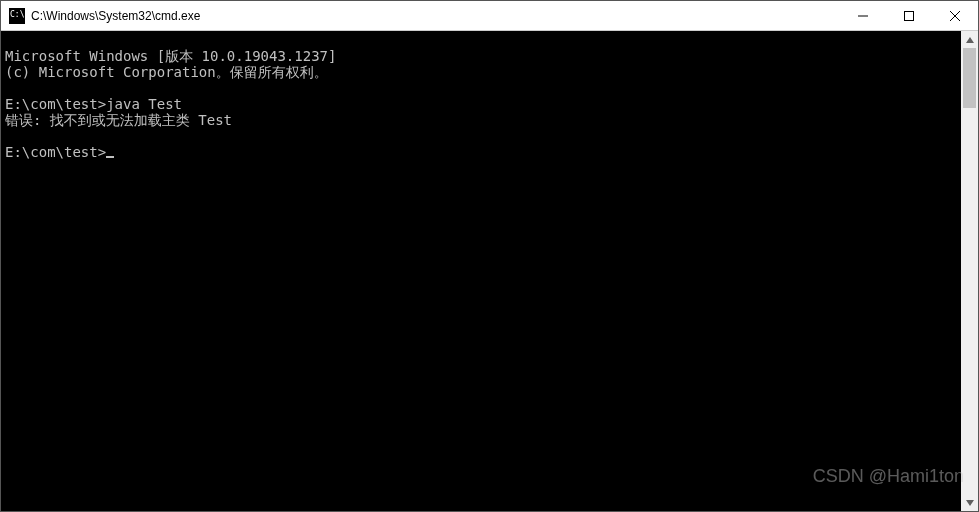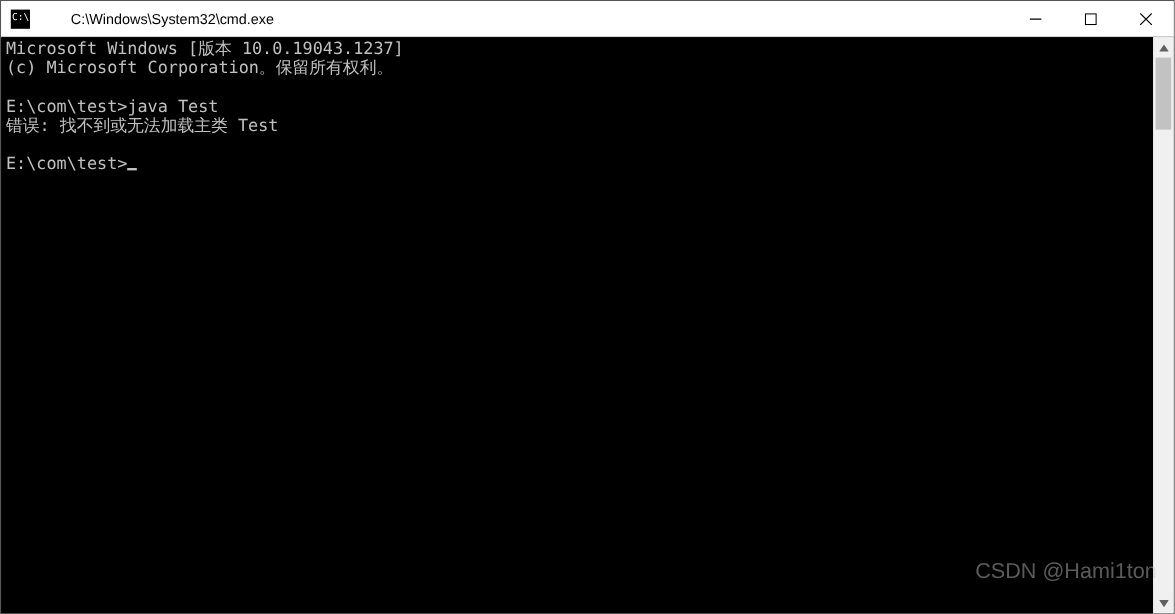--- a/index.html
+++ b/index.html
@@ -9,32 +9,32 @@
   }
   .titlebar {
     height: 30px; background: #fff; display: flex; align-items: center; border-bottom: 1px solid #ccc;
   }
   .titlebar-icon {
     width: 16px; height: 16px; margin: 0 6px 0 8px; background: #000; position: relative; display: inline-block;
   }
   .titlebar-icon::after {
     content: "C:\\"; color: #fff; font-size: 8px; position: absolute; top: 2px; left: 1px; font-family: Consolas, monospace;
   }
-  .title-text { font-size: 12px; color: #000; flex: 0 0 auto; margin-left: 28px; }
+  .title-text { font-size: 12px; color: #000; flex: 0 0 auto; }
   .titlebar-spacer { flex: 1 1 auto; }
   .win-btn {
     width: 46px; height: 29px; display: flex; align-items: center; justify-content: center; color: #000;
   }
   .win-btn svg { width: 10px; height: 10px; stroke: #000; stroke-width: 1; fill: none; }
   .client {
     flex: 1 1 auto; display: flex; background: #000; position: relative;
   }
   .terminal {
     flex: 1 1 auto; background: #000; color: #c0c0c0; font-family: "NSimSun","SimSun","Consolas",monospace;
-    font-size: 14px; line-height: 16px; padding: 2px 4px; white-space: pre; overflow: hidden;
+    font-size: 14px; line-height: 16px; padding: 2px 4px; white-space: pre; overflow: hidden; margin-top: 15px;
   }
   .scrollbar {
     width: 17px; background: #f0f0f0; display: flex; flex-direction: column; align-items: stretch;
   }
   .sb-btn { height: 17px; background: #f0f0f0; display:flex; align-items:center; justify-content:center; }
   .sb-btn svg { width:8px; height:8px; fill:#606060; }
   .sb-track { flex: 1 1 auto; background: #f0f0f0; position: relative; }
   .sb-thumb { position: absolute; left: 2px; right: 2px; top: 0; height: 60px; background: #c2c2c2; }
   .cursor {
     display: inline-block; width: 8px; height: 2px; background: #c0c0c0; vertical-align: -1px; margin-left: 0;

